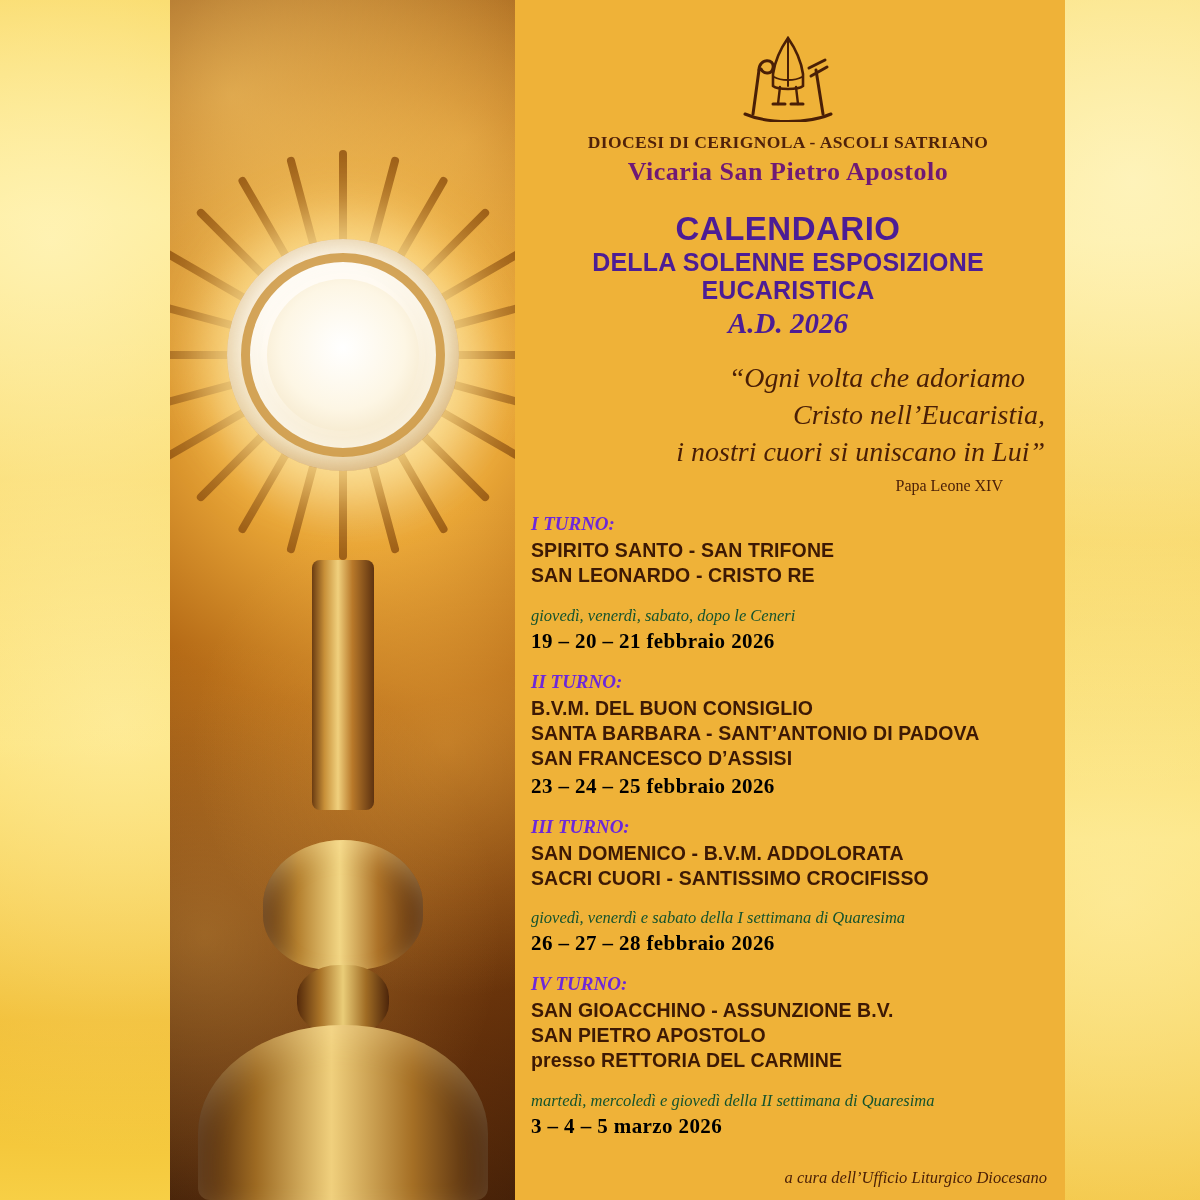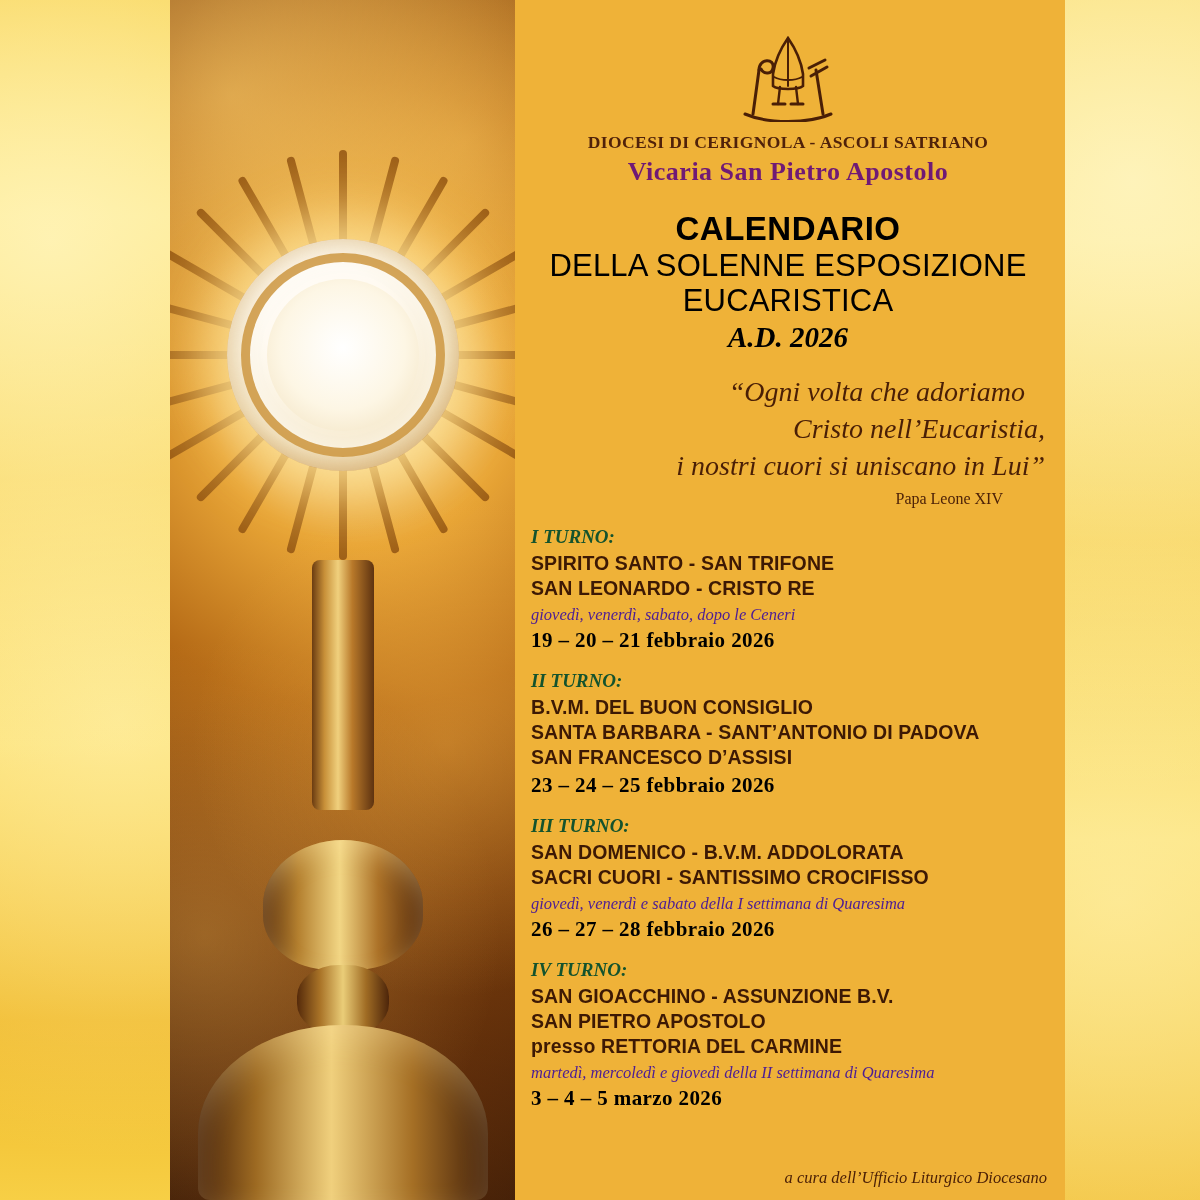--- a/index.html
+++ b/index.html
@@ -172,33 +172,33 @@
     font-weight: bold;
     font-size: 26px;
     letter-spacing: .5px;
     color: #701a75;
     margin-top: 4px;
   }
 
   .title-block {
     text-align: center;
     margin-top: 24px;
-    color: #000000;
+    color: #4c1d95;
   }
   .title-1 {
     font-family: "Liberation Sans", sans-serif;
     font-weight: bold;
     font-size: 33px;
     letter-spacing: .5px;
     line-height: 1.12;
   }
   .title-2 {
     font-family: "Liberation Sans", sans-serif;
-    font-weight: normal;
-    font-size: 31px;
+    font-weight: bold;
+    font-size: 25px;
     letter-spacing: .2px;
     line-height: 1.14;
   }
   .title-3 {
     font-family: "Liberation Serif", serif;
     font-weight: bold;
     font-style: italic;
     font-size: 29px;
     margin-top: 2px;
   }
@@ -228,37 +228,37 @@
     margin-top: 18px;
   }
   .turn {
     margin-bottom: 17px;
   }
   .turn-label {
     font-family: "Liberation Serif", serif;
     font-weight: bold;
     font-style: italic;
     font-size: 19px;
-    color: #14532d;
+    color: #6d28d9;
     margin-bottom: 3px;
   }
   .turn-place {
     font-family: "Liberation Sans", sans-serif;
     font-weight: bold;
     font-size: 19.5px;
     letter-spacing: .1px;
     color: #3d1904;
     line-height: 1.28;
   }
   .turn-days {
     font-family: "Liberation Serif", serif;
     font-style: italic;
     font-size: 16.5px;
-    color: #4c1d95;
-    margin-top: 4px;
+    color: #14532d;
+    margin-top: 18px;
   }
   .turn-dates {
     font-family: "Liberation Serif", serif;
     font-weight: bold;
     font-size: 21px;
     color: #000000;
     margin-top: 3px;
     letter-spacing: .4px;
   }
 

